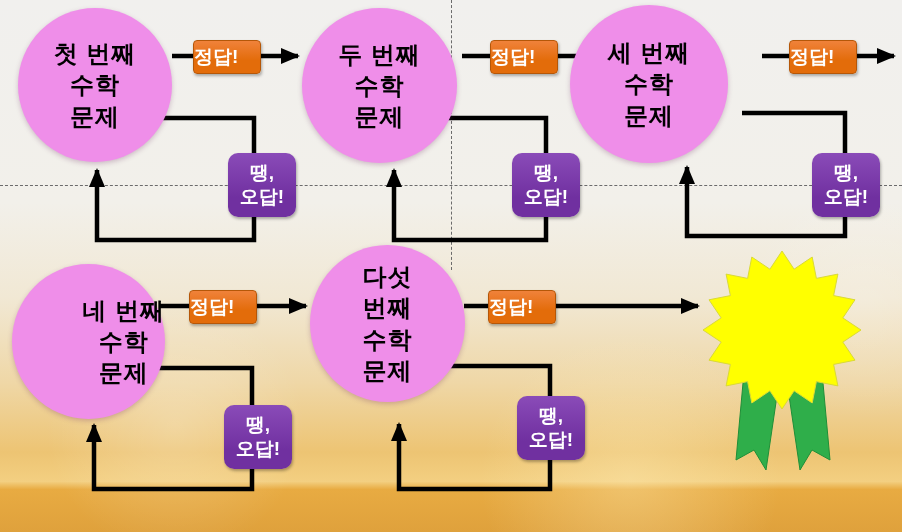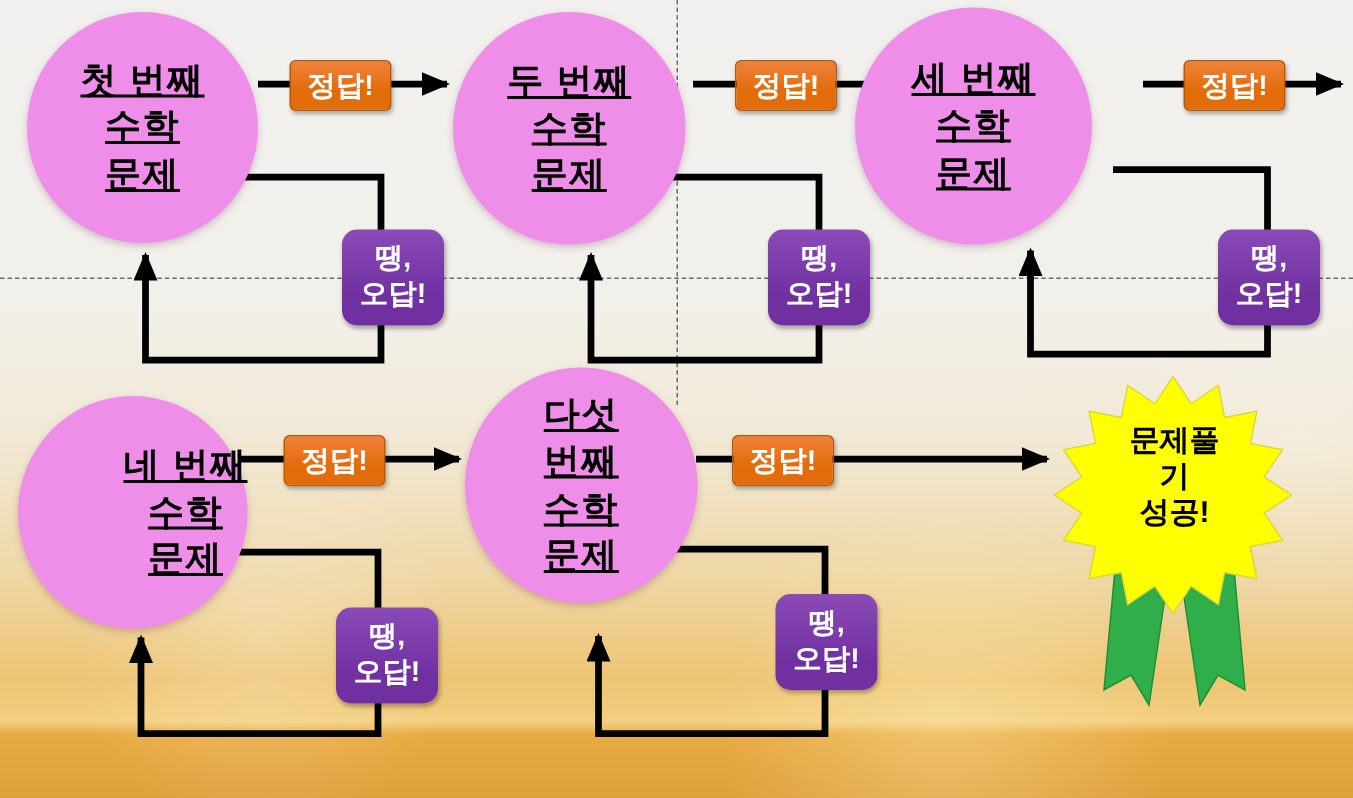--- a/index.html
+++ b/index.html
@@ -23,34 +23,34 @@
   .arrows marker path{fill:var(--arrow,#000);}
 
   .node-circle{
     position:absolute;z-index:3;border-radius:50%;
     background:var(--circle-fill,#ef8ee9);
     box-shadow:0 2px 5px rgba(110,50,100,0.28);
     display:flex;align-items:center;justify-content:center;
     text-align:center;font-weight:bold;font-size:24px;color:#000;
     line-height:1.3;letter-spacing:1px;
   }
-  .node-circle .lbl{white-space:pre-line;text-decoration:underline;}
+  .node-circle .lbl{white-space:pre-line;}
 
   .c1{left:18px;top:8px;width:154px;height:154px;}
   .c2{left:302px;top:8px;width:155px;height:155px;}
   .c3{left:570px;top:5px;width:158px;height:158px;}
   .c4{left:12px;top:264px;width:153px;height:155px;justify-content:flex-end;}
   .c5{left:310px;top:245px;width:155px;height:157px;}
 
   .correct-badge{
     position:absolute;z-index:3;width:66px;height:32px;
     background:linear-gradient(180deg,#f0823a 0%,var(--correct-fill,#e36c0a) 60%);
     border:1px solid #b55708;border-radius:4px;
     color:#fff;font-weight:bold;font-size:19px;
-    display:flex;align-items:center;justify-content:center;
+    display:flex;align-items:center;justify-content:flex-start;
     box-shadow:1px 2px 3px rgba(0,0,0,0.3);
   }
   .b1{left:193px;top:40px;}
   .b2{left:490px;top:40px;}
   .b3{left:789px;top:40px;}
   .b4{left:189px;top:290px;}
   .b5{left:488px;top:290px;}
 
   .wrong-badge{
     position:absolute;z-index:3;width:68px;height:64px;
@@ -164,17 +164,14 @@
   <div class="wrong-badge p5">
     <span class="lbl">땡,
 오답!</span>
   </div>
 
   <svg class="award-svg" width="185" height="232" viewBox="0 0 185 232">
     <polygon class="ribbon" points="54,124 89,134 76,222 64,202 46,212"></polygon>
     <polygon class="ribbon" points="97,134 132,124 140,212 122,202 110,222"></polygon>
     <polygon class="star" points="92.0,3.0 104.1,21.2 122.2,9.0 126.4,30.4 147.9,26.1 143.6,47.6 165.0,51.8 152.8,69.9 171.0,82.0 152.8,94.1 165.0,112.2 143.6,116.4 147.9,137.9 126.4,133.6 122.2,155.0 104.1,142.8 92.0,161.0 79.9,142.8 61.8,155.0 57.6,133.6 36.1,137.9 40.4,116.4 19.0,112.2 31.2,94.1 13.0,82.0 31.2,69.9 19.0,51.8 40.4,47.6 36.1,26.1 57.6,30.4 61.8,9.0 79.9,21.2"></polygon>
   </svg>
-  <div class="award-label">문제풀
-기
-성공!</div>
 
 </div>
 
 </body></html>

